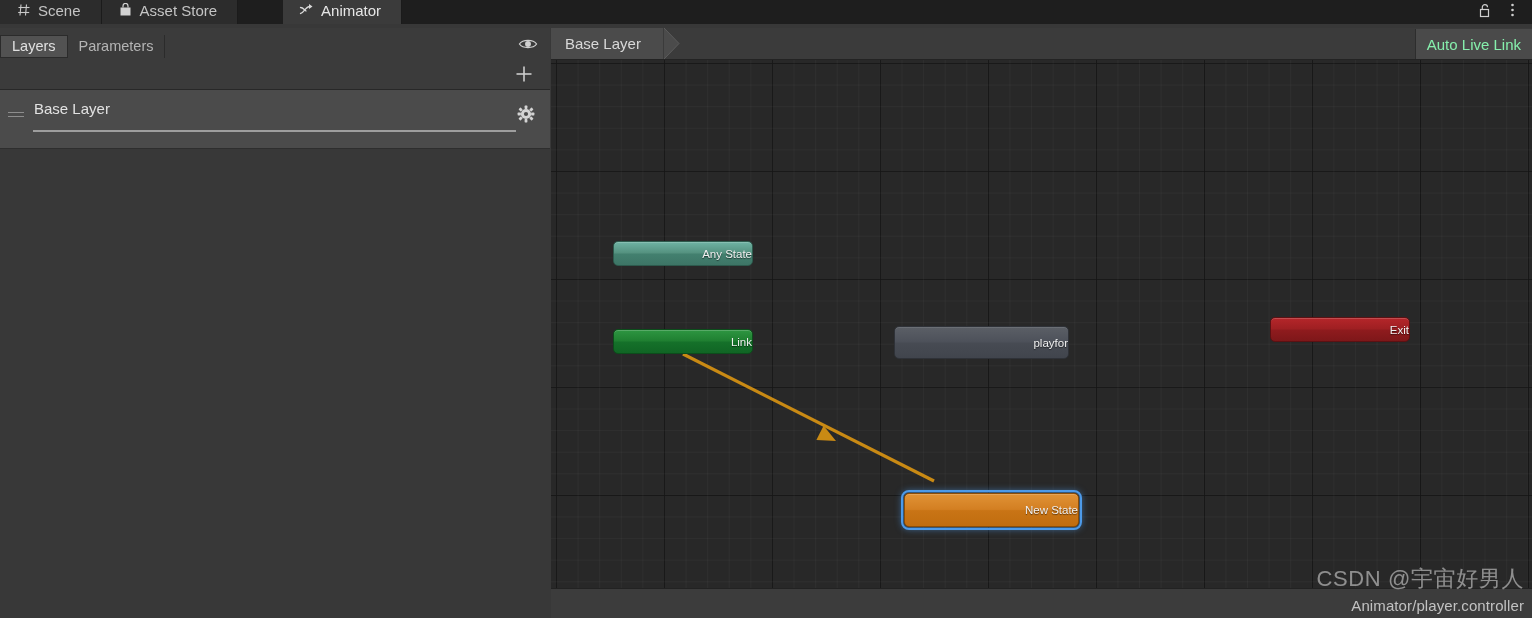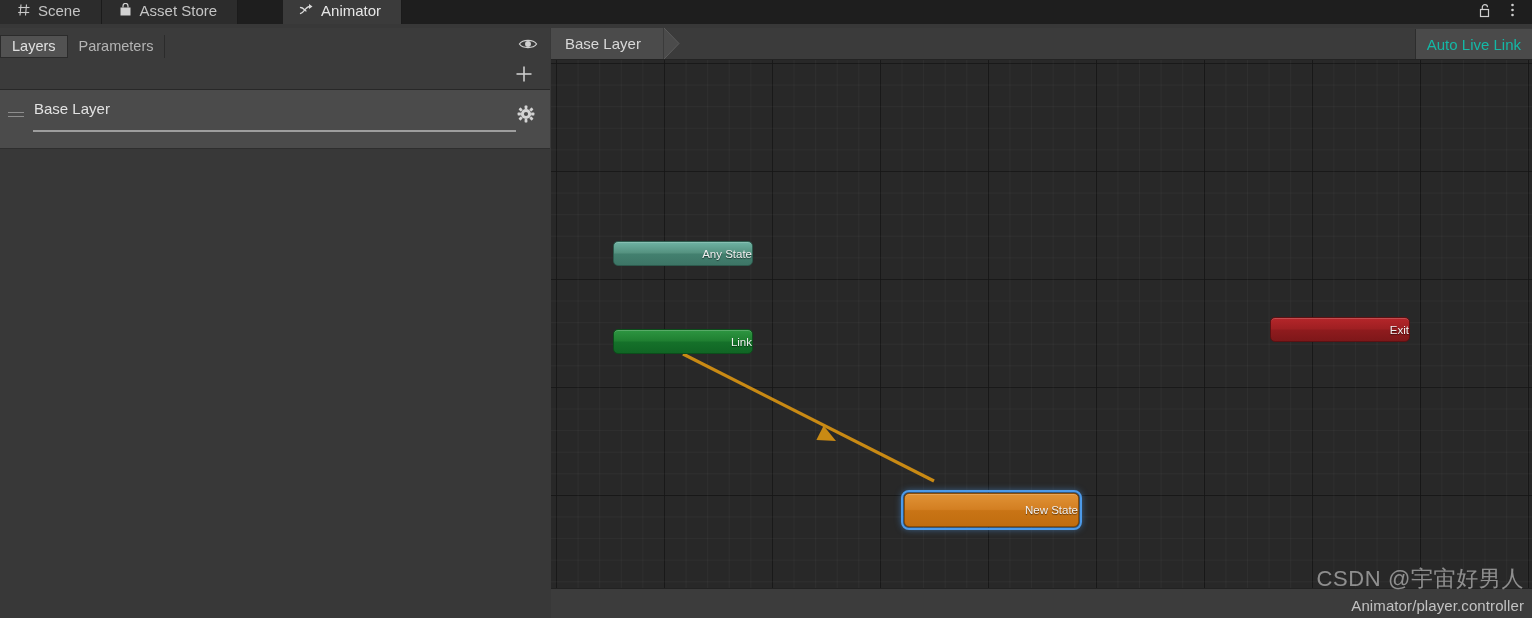--- a/index.html
+++ b/index.html
@@ -196,21 +196,21 @@
     width: 22px; height: 31px;
   }
   .autolive {
     position: absolute;
     right: 0; top: 1px;
     height: 30px;
     padding: 0 11px;
     display: flex; align-items: center;
     background: #4a4a4a;
     border-left: 1px solid #2d2d2d;
-    color: #14b8a6;
+    color: #86efac;
     font-size: 15px;
   }
 
   .canvas {
     position: absolute;
     left: 0; top: 32px;
     width: 981px; height: 558px;
     background-color: #282828;
     background-image:
       linear-gradient(to right,  rgba(255,255,255,0.030) 1px, transparent 1px),
@@ -441,20 +441,23 @@
             <path d="M -9 -8 L 9 0 L -9 8 Z" fill="#c98a14" transform="translate(277,377) rotate(26.838319913482835)"></path>
           </g>
         </svg>
 
     <div class="node node-anystate" style="left: 62px; top: 181px; width: 140px; height: 25px;">
           <span>Any State</span>
         </div>
         <div class="node node-entry" style="left: 62px; top: 269px; width: 140px; height: 25px;">
           <span>Link</span>
         </div>
+        <div class="node node-normal" style="left: 343px; top: 266px; width: 175px; height: 33px;">
+          <span>playfor</span>
+        </div>
         <div class="node node-exit" style="left: 719px; top: 257px; width: 140px; height: 25px;">
           <span>Exit</span>
         </div>
         <div class="node node-default node-selected" style="left: 353px; top: 419px; width: 175px; height: 34px;">
           <span>New State</span>
         </div>
       </div>
 
     <div class="statusbar">
       <div class="status-text">Animator/player.controller</div>

